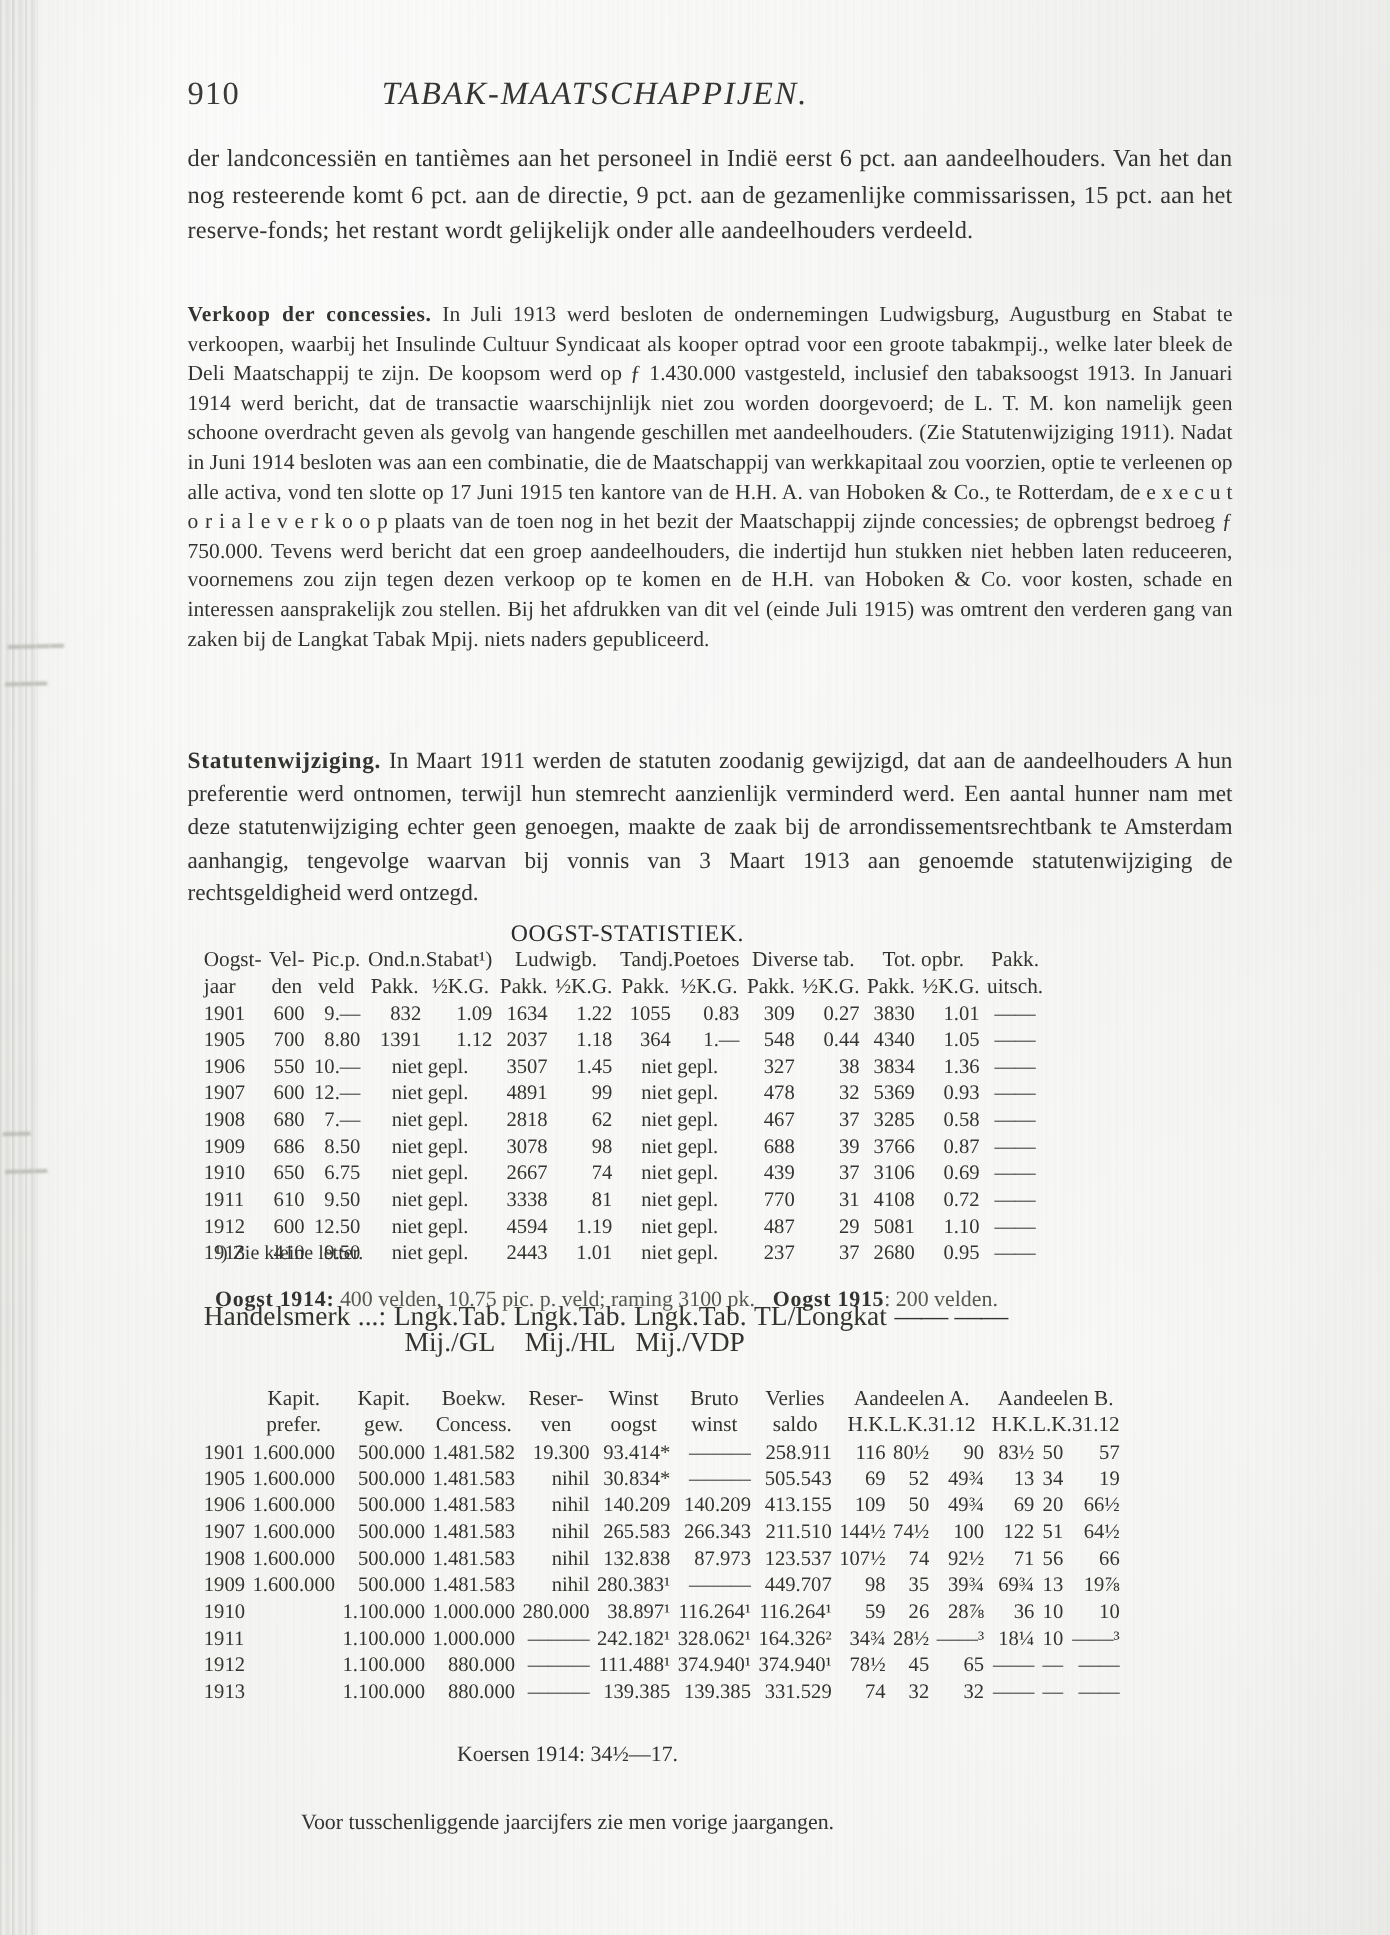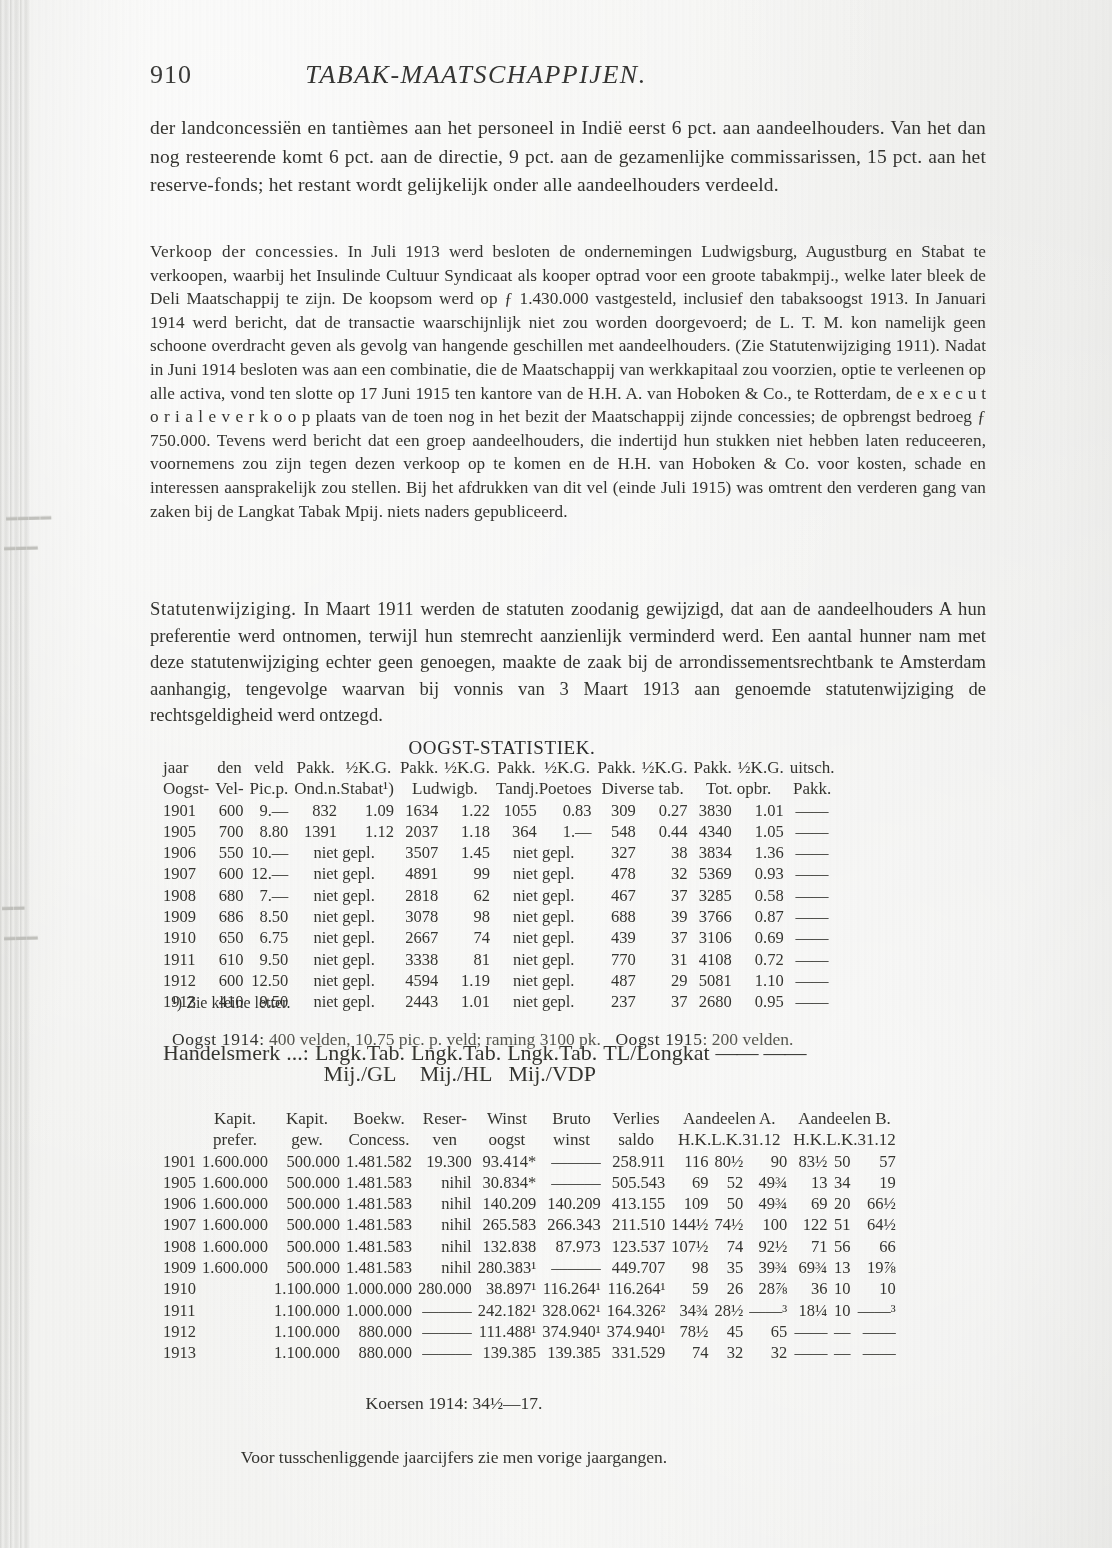--- a/index.html
+++ b/index.html
@@ -60,21 +60,21 @@
   }
   
   .prose {
     position:absolute; left:150px; width:836px;
     font-size:19.5px; line-height:28.5px;
     text-align:justify; color:#33332f;
   }
   .lead { top:114px; letter-spacing:.15px; }
   .sec { font-size:17.2px; line-height:23.6px; letter-spacing:.05px; }
   .sec2 { font-size:18.6px; line-height:26.5px; }
-  .lbl { font-weight:normal; letter-spacing:.6px; }
+  .lbl { font-weight:bold; letter-spacing:.6px; }
   .ind { text-indent:26px; }
   
   .tbl-title {
     position:absolute; width:1004px; text-align:center;
     font-size:19px; letter-spacing:.6px;
   }
   table.grid {
     position:absolute;
     border-collapse:collapse;
     font-size:16.5px;
@@ -123,46 +123,46 @@
 
   <div class="prose sec2" style="top:596px;">
     <span class="lbl ind">Statutenwijziging.</span>
     <span>In Maart 1911 werden de statuten zoodanig gewijzigd, dat aan de aandeelhouders A hun preferentie werd ontnomen, terwijl hun stemrecht aanzienlijk verminderd werd. Een aantal hunner nam met deze statutenwijziging echter geen genoegen, maakte de zaak bij de arrondissementsrechtbank te Amsterdam aanhangig, tengevolge waarvan bij vonnis van 3 Maart 1913 aan genoemde statutenwijziging de rechtsgeldigheid werd ontzegd.</span>
   </div>
 
   <div class="tbl-title" style="top:737px;">OOGST-STATISTIEK.</div>
 
   <table class="grid" style="left:160px; top:757px;">
     <thead>
+      <tr>
+        <th class="hd l">Oogst-</th>
+        <th class="hd c">Vel-</th>
+        <th class="hd c">Pic.p.</th>
+        <th class="hd c" colspan="2">Ond.n.Stabat¹)</th>
+        <th class="hd c" colspan="2">Ludwigb.</th>
+        <th class="hd c" colspan="2">Tandj.Poetoes</th>
+        <th class="hd c" colspan="2">Diverse tab.</th>
+        <th class="hd c" colspan="2">Tot. opbr.</th>
+        <th class="hd c">Pakk.</th>
+      </tr>
       <tr>
         <th class="hdb l">jaar</th>
         <th class="hdb c">den</th>
         <th class="hdb c">veld</th>
         <th class="hd c">Pakk.</th>
         <th class="hd c">½K.G.</th>
         <th class="hd c">Pakk.</th>
         <th class="hd c">½K.G.</th>
         <th class="hd c">Pakk.</th>
         <th class="hd c">½K.G.</th>
         <th class="hd c">Pakk.</th>
         <th class="hd c">½K.G.</th>
         <th class="hd c">Pakk.</th>
         <th class="hd c">½K.G.</th>
         <th class="hd c">uitsch.</th>
-      </tr>
-      <tr>
-        <th class="hd l">Oogst-</th>
-        <th class="hd c">Vel-</th>
-        <th class="hd c">Pic.p.</th>
-        <th class="hd c" colspan="2">Ond.n.Stabat¹)</th>
-        <th class="hd c" colspan="2">Ludwigb.</th>
-        <th class="hd c" colspan="2">Tandj.Poetoes</th>
-        <th class="hd c" colspan="2">Diverse tab.</th>
-        <th class="hd c" colspan="2">Tot. opbr.</th>
-        <th class="hd c">Pakk.</th>
       </tr>
     </thead>
     <tbody>
         <tr>
           <td class="l">1901</td>
           <td class="r">600</td>
           <td class="r">9.—</td>
           <td class="r">832</td>
           <td class="r">1.09</td>
           <td class="r">1634</td>

